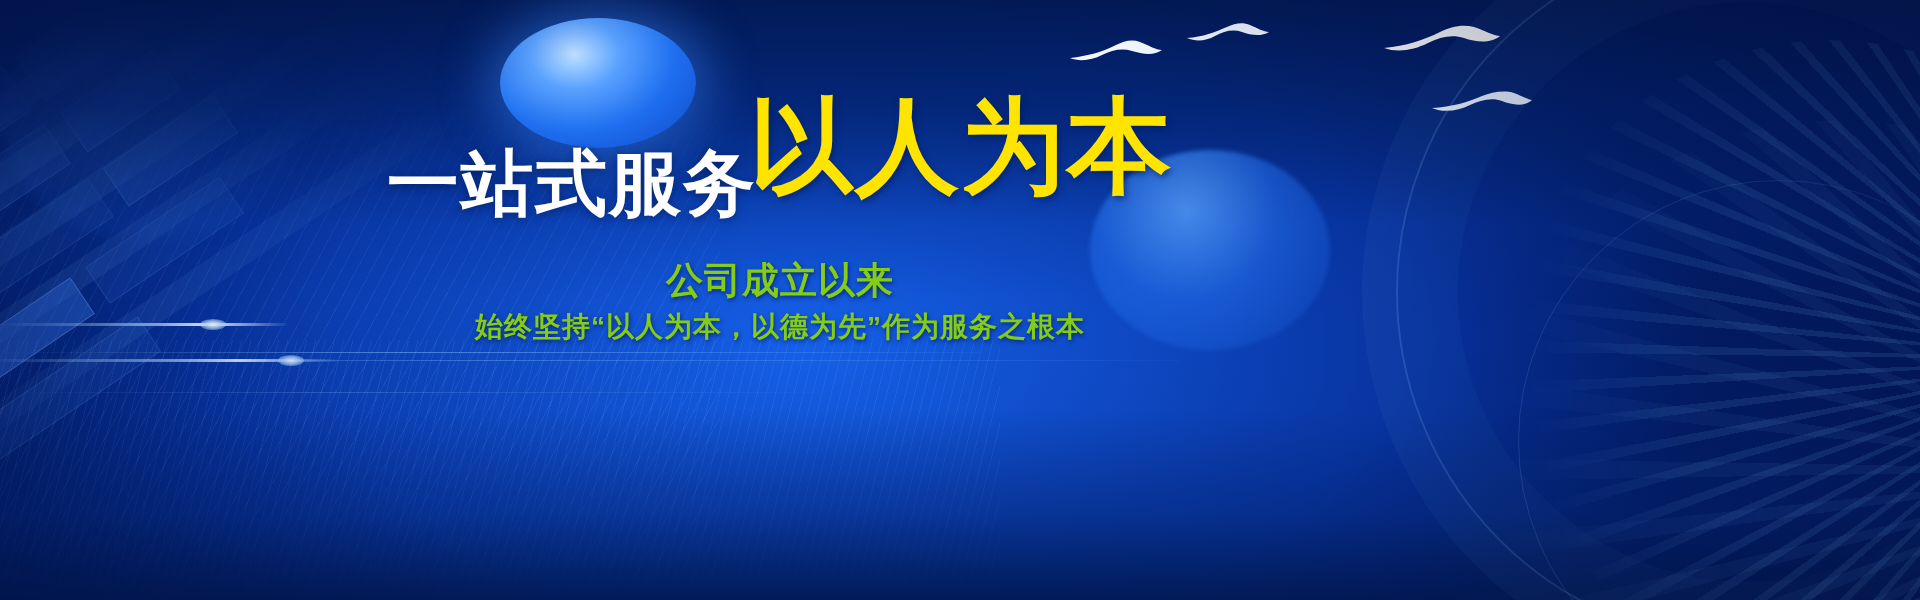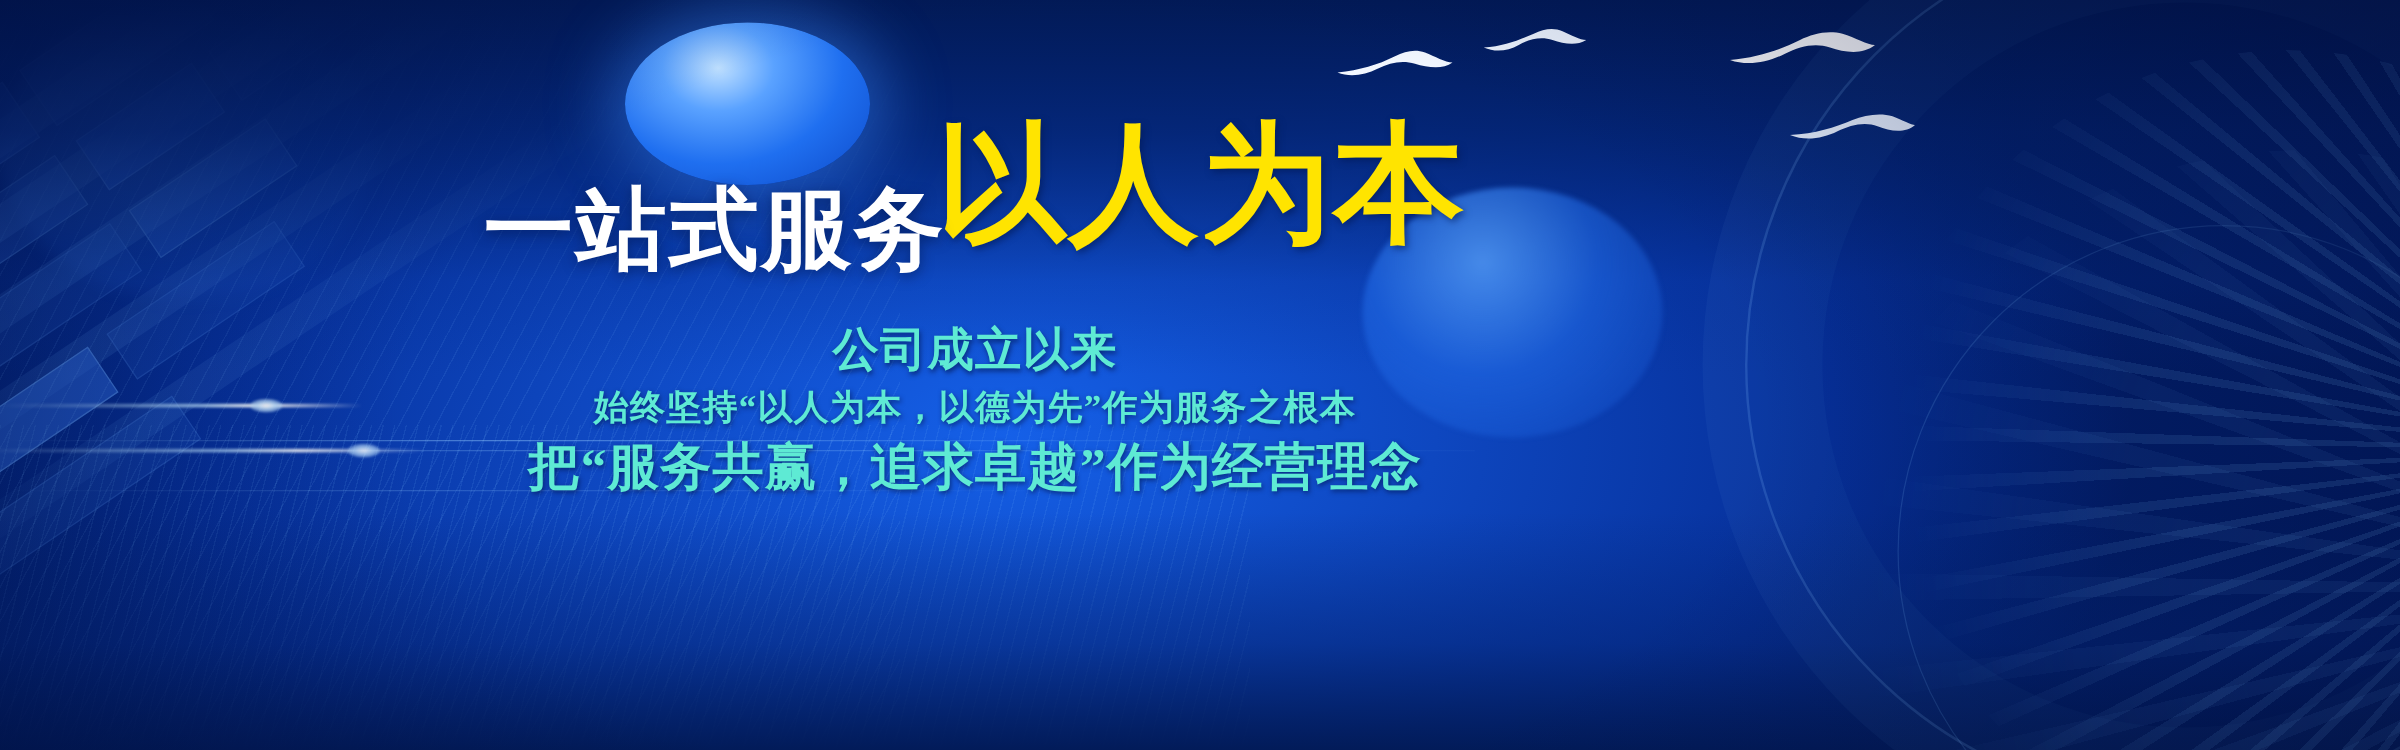--- a/index.html
+++ b/index.html
@@ -209,23 +209,23 @@
     text-shadow: 2px 3px 6px rgba(0,25,85,0.6);
   }
 
   .subtitle {
     position: absolute;
     left: 0; top: 258px;
     width: 1560px;
     text-align: center;
   }
   .subtitle .line {
-    font-family: Liberation Serif, serif;
+    font-family: Liberation Sans, sans-serif;
     font-weight: bold;
-    color: #5eead4;
+    color: #84cc16;
     font-size: 38px;
     line-height: 46px;
     letter-spacing: 1px;
     white-space: nowrap;
     text-shadow: 1px 2px 4px rgba(0,20,75,0.65);
   }
   .subtitle .line.l1 { font-size: 37px; }
   .subtitle .line.l2 { font-size: 28px; }
   .subtitle .line.l3 { font-size: 41px; }
 </style>
@@ -304,16 +304,15 @@
 
   <div class="bg-vignette"></div>
 
   <div class="title-row">
     <span class="title-white">一站式服务</span><span class="title-yellow">以人为本</span>
   </div>
 
   <div class="subtitle">
     <div class="line l1">公司成立以来</div>
     <div class="line l2">始终坚持“以人为本，以德为先”作为服务之根本</div>
-    <div class="line l3">把“服务共赢，追求卓越”作为经营理念</div>
   </div>
 
 </div>
 
 </body></html>

